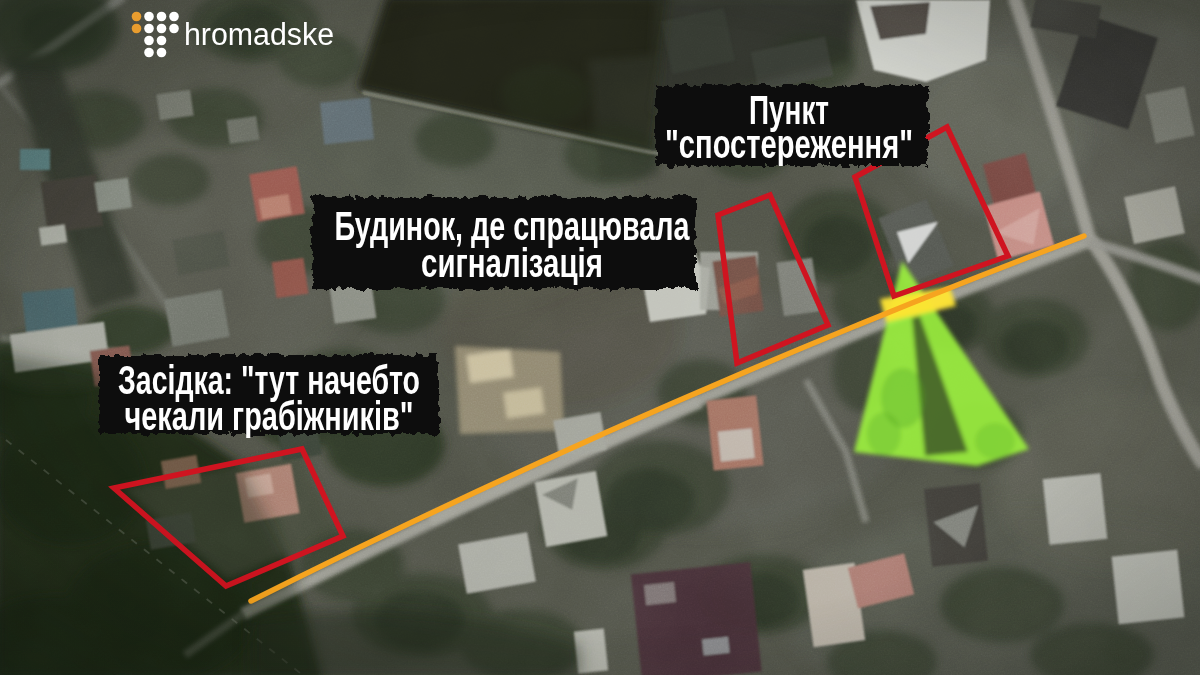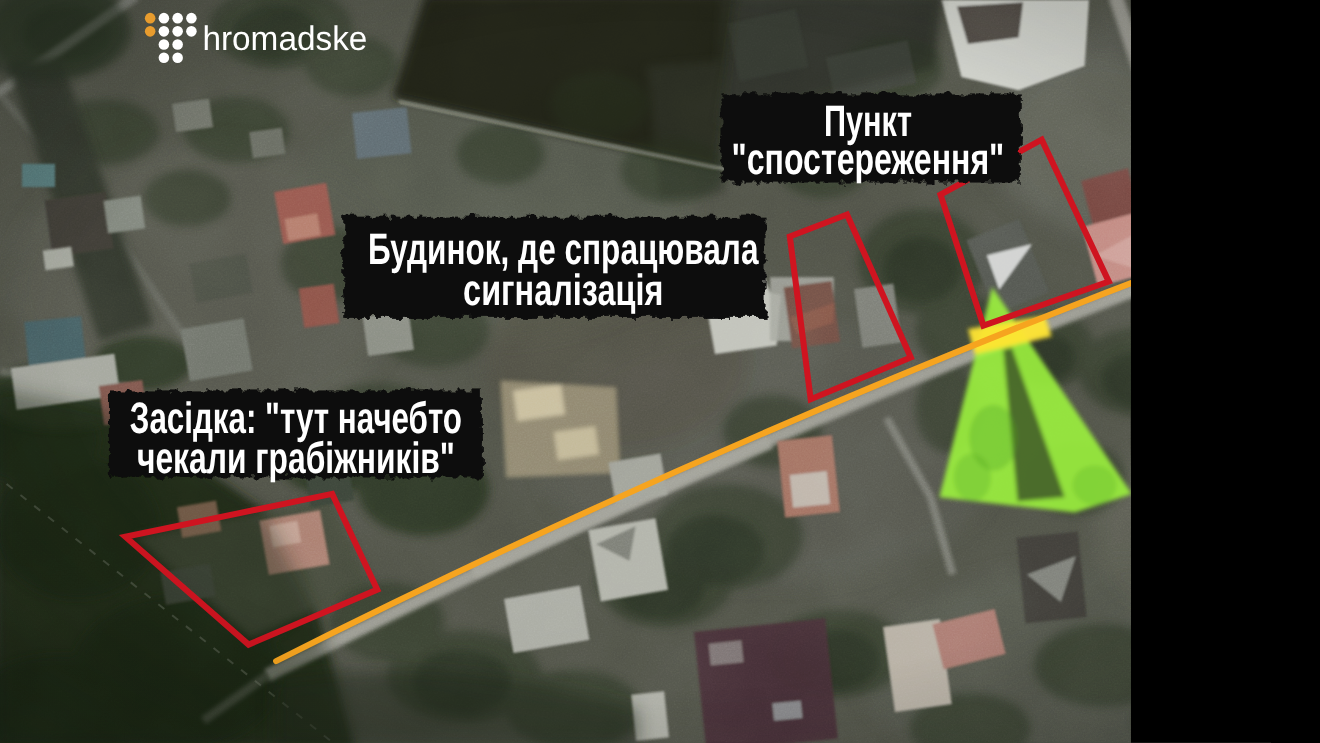--- a/index.html
+++ b/index.html
@@ -1,16 +1,16 @@
 <!DOCTYPE html>
 <html><head>
 <meta charset="utf-8">
 <style>
 html,body{margin:0;padding:0;background:#000;}
-#stage{position:relative;width:1028px;height:675px;overflow:hidden;font-family:"Liberation Sans",sans-serif;}
+#stage{position:relative;width:1200px;height:675px;overflow:hidden;font-family:"Liberation Sans",sans-serif;}
 svg{display:block}
 text{font-family:"Liberation Sans",sans-serif;}
 </style>
 </head>
 <body>
 <div id="stage">
 <svg width="1200" height="675" viewBox="0 0 1200 675">
 <defs>
 <filter id="b2" x="-20%" y="-20%" width="140%" height="140%">
           <feGaussianBlur stdDeviation="2"></feGaussianBlur>

